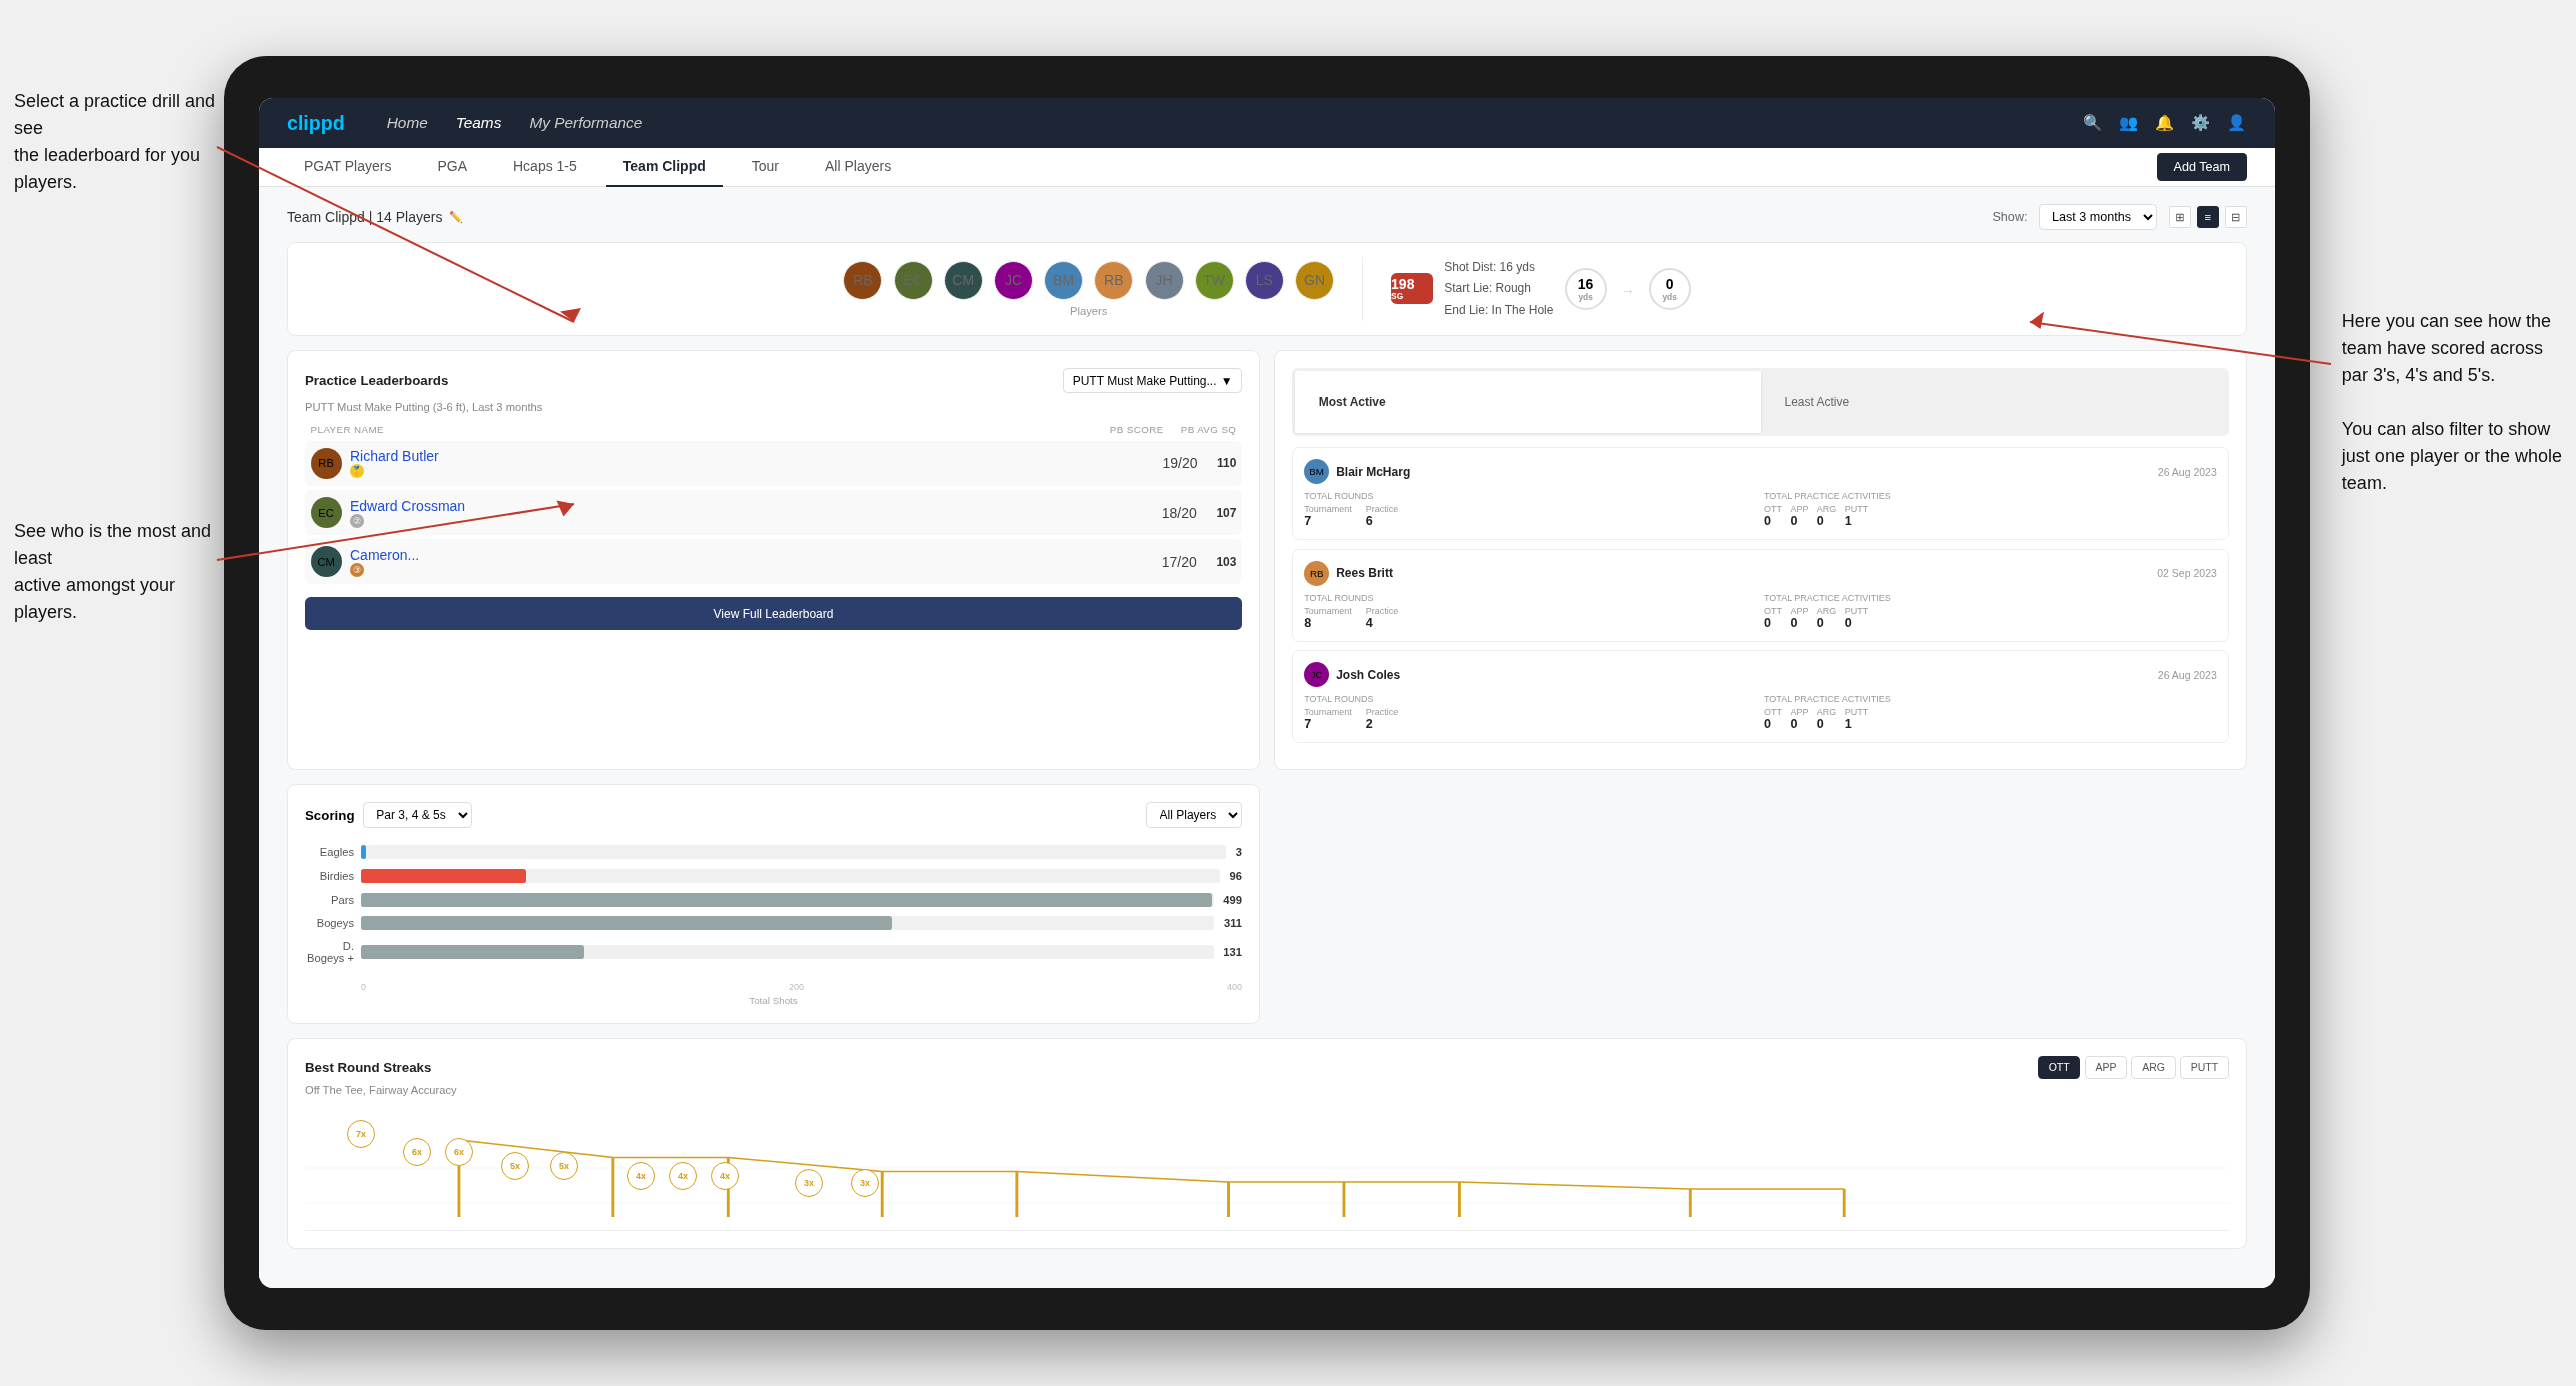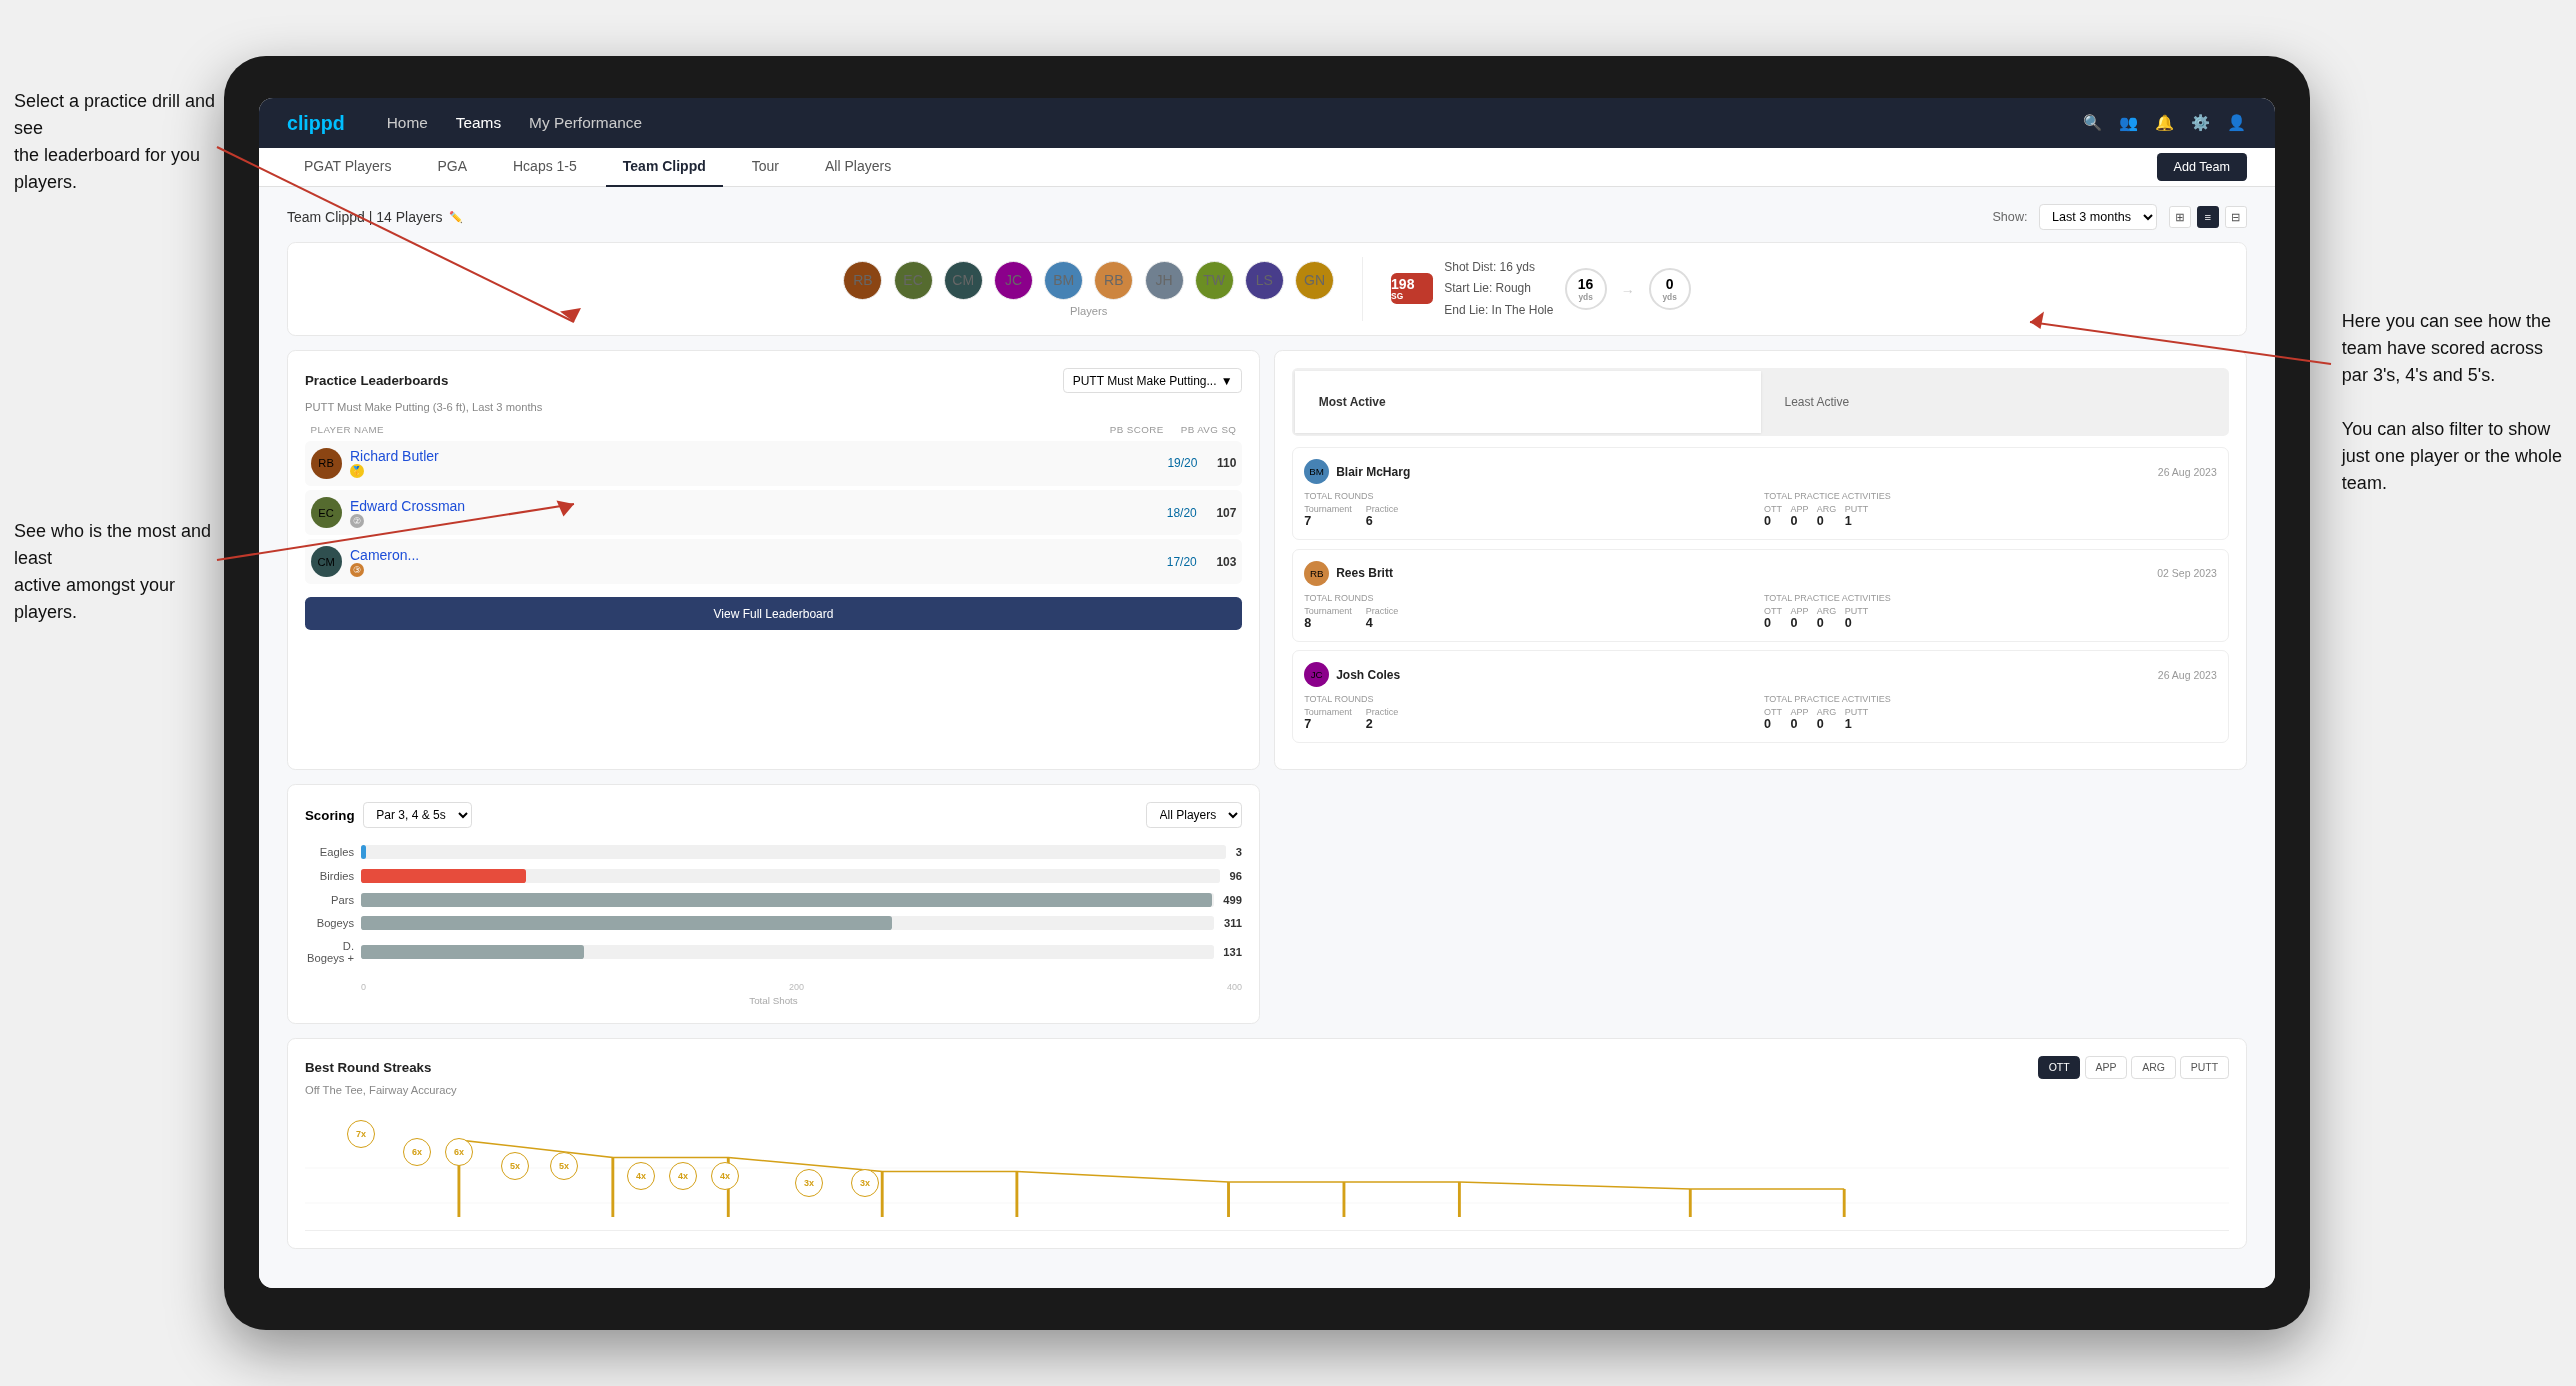--- a/index.html
+++ b/index.html
@@ -63,20 +63,21 @@
     }
     .navbar-links {
       display: flex;
       gap: 28px;
       flex: 1;
     }
     .navbar-link {
       color: #ccc;
       font-size: 15.4px;
       cursor: pointer;
+      font-style: italic;
     }
     .navbar-link.active { color: #fff; }
     .navbar-icons {
       display: flex;
       gap: 17px;
       align-items: center;
     }
     .navbar-icon {
       color: #aaa;
       font-size: 15.4px;
@@ -272,21 +273,21 @@
     }
     .lb-avatar {
       width: 31px; height: 31px;
       border-radius: 50%;
       background: #ccc;
       overflow: hidden;
       display: flex; align-items: center; justify-content: center;
       font-size: 11.2px;
     }
     .lb-name { flex: 1; font-size: 14px; color: #1d4ed8; font-weight: 500; }
-    .lb-score { font-size: 12px; color: #0369a1; margin-right: 11.2px; }
+    .lb-score { font-size: 14px; color: #404040; margin-right: 11.2px; }
     .lb-avg { font-size: 12px; color: #333; font-weight: 700; }
     .medal {
       width: 14px; height: 14px;
       border-radius: 50%;
       display: flex; align-items: center; justify-content: center;
       font-size: 9px;
     }
     .medal-gold { background: #f5c518; }
     .medal-silver { background: #aaa; color: #fff; }
     .medal-bronze { background: #cd7f32; color: #fff; }

